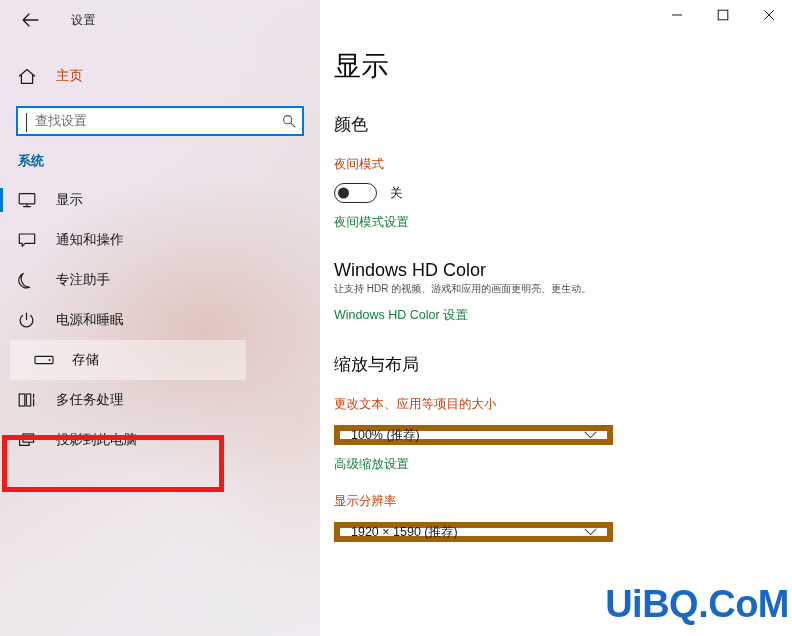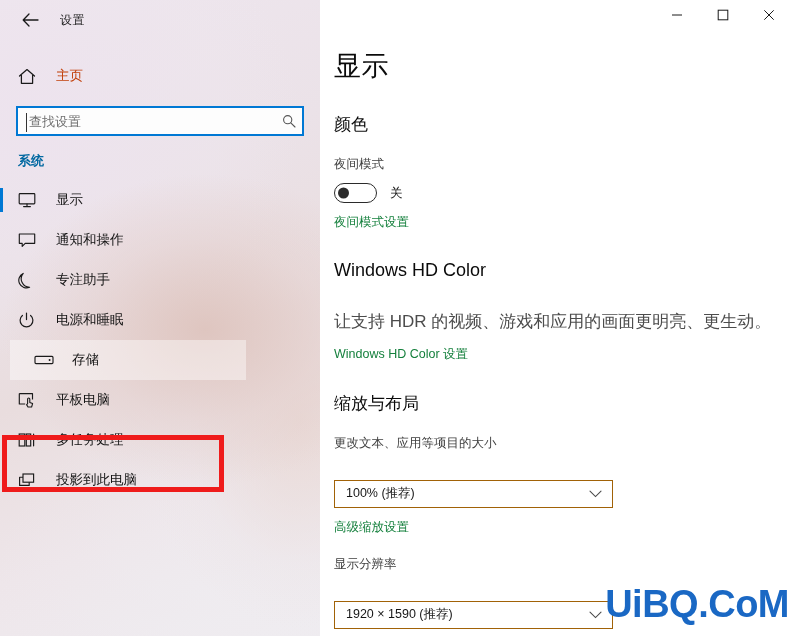--- a/index.html
+++ b/index.html
@@ -24,21 +24,21 @@
     background:
       radial-gradient(ellipse 260px 200px at 205px 330px, rgba(222,196,190,0.95) 0%, rgba(228,208,206,0.55) 45%, rgba(236,226,230,0) 78%),
       radial-gradient(ellipse 200px 260px at 300px 420px, rgba(232,214,209,0.80) 0%, rgba(236,226,228,0.30) 55%, rgba(238,231,236,0) 80%),
       radial-gradient(ellipse 320px 280px at 30px 120px, rgba(237,227,238,0.95) 0%, rgba(238,230,238,0.4) 60%, rgba(238,231,238,0) 85%),
       radial-gradient(ellipse 300px 240px at 260px 600px, rgba(239,236,240,0.9) 0%, rgba(238,233,238,0.2) 70%, rgba(238,233,238,0) 90%),
       linear-gradient(160deg,#eee6ee 0%,#ebe2e8 30%,#e9ddde 55%,#eee6ea 78%,#efedf1 100%);
     filter:blur(0.2px);
   }
   .sidebar-inner { position:relative; z-index:2; height:100%; }
 
-  .titlebar-left { height:40px; display:flex; align-items:center; }
+  .titlebar-left { height:40px; display:flex; align-items:center;gap:11px; }
   .back-btn {
     width:44px; height:32px; margin-left:8px;
     display:flex; align-items:center; justify-content:center;
     cursor:pointer;
   }
   .back-btn svg { display:block; }
   .win-title {
     font-size:12px; color:#1b1b1b; margin-left:8px;
     letter-spacing:0.5px;
   }
@@ -58,22 +58,23 @@
     background:#fdfdfd;
     border:2px solid #0078d4;
     display:flex; align-items:center;
   }
   .search-caret {
     position:absolute; left:8px; top:5px;
     width:1px; height:19px; background:#333;
   }
   .search-input {
     flex:1; border:0; outline:0; background:transparent;
-    font-family:Liberation Sans, sans-serif; font-size:13px; color:#0c4a6e;
+    font-family:Liberation Mono, monospace; font-size:13px; color:#0c4a6e;
     padding:0 8px 0 11px;
+    margin-left:6px;
   }
   .search-input::placeholder { color:#6f6f6f; opacity:1; }
   .search-icon { width:26px; display:flex; align-items:center; justify-content:center; cursor:pointer; }
 
   .group-title {
     font-size:13px; font-weight:bold; color:#0369a1;
     padding:16px 0 4px 18px;
   }
 
   .nav { padding-top:6px; }
@@ -127,22 +128,22 @@
   }
 
   .content { padding:48px 0 0 14px; }
   .page-title { font-size:27px; color:#0a0a0a; font-weight:normal; letter-spacing:0.5px; }
 
   .sec-head {
     font-size:17px; color:#0a0a0a; font-weight:normal;
     margin-top:29px;
   }
   .sec-head.small { font-size:18px; }
-  .field-label { font-size:12.5px; color:#404040; margin-top:20px; }
-  .body-text { font-size:17px; color:#4c4c4c; margin-top:28px; line-height:1.5; }
+  .field-label { font-size:12.5px; color:#c2410c; margin-top:20px; }
+  .body-text { font-size:10px; color:#4c4c4c; margin-top:0; line-height:1.5; }
   .link {
     display:inline-block;
     font-size:12.5px; color:#15803d;
     margin-top:11px; cursor:pointer; text-decoration:none;
   }
 
   .toggle-row { display:flex; align-items:center; margin-top:10px; }
   .toggle {
     width:43px; height:20px; border-radius:10px;
     border:1.6px solid #2b2b2b; background:transparent;
@@ -151,23 +152,23 @@
   .toggle .knob {
     position:absolute; left:3px; top:50%;
     transform:translateY(-50%);
     width:11px; height:11px; border-radius:50%;
     background:#2b2b2b;
   }
   .toggle-state { font-size:12.5px; color:#141414; margin-left:13px; }
 
   .combo {
     position:relative;
-    margin-top:28px;
-    width:279px; height:28px;
-    border:1px solid #a16207;
+    margin-top:12px;
+    width:279px; height:20px;
+    border:6px solid #a16207;
     background:#fff;
     display:flex; align-items:center;
     cursor:pointer;
   }
   .combo .val { font-size:12.5px; color:#161616; padding-left:11px; }
   .combo .chev {
     position:absolute; right:10px; top:50%;
     transform:translateY(-50%);
     display:flex; align-items:center;
   }
@@ -275,30 +276,20 @@
           <span class="accent"></span>
           <span class="ic">
             <svg width="20" height="12" viewBox="0 0 20 12">
               <rect x="1" y="2.4" width="18" height="7.2" rx="1" stroke="#1a1a1a" stroke-width="1.15" fill="none"></rect>
               <circle cx="15.6" cy="6" r="0.95" fill="#1a1a1a"></circle>
             </svg>
           </span>
           <span class="lbl">存储</span>
         </div>
 
-        <div class="nav-item">
-          <span class="accent"></span>
-          <span class="ic">
-            <svg width="18" height="16" viewBox="0 0 18 16">
-              <path d="M1.3 1.6 H14.5 V7.5 M1.3 1.6 V12 H7.2" stroke="#1a1a1a" stroke-width="1.15" fill="none" stroke-linejoin="round"></path>
-              <path d="M9.6 7 C9.6 5.6 11.8 5.6 11.8 7 V10.4 L14.6 11.6 L13.6 15 H10 L8.6 12.6 L9.6 11.8 Z" stroke="#1a1a1a" stroke-width="1.1" fill="none" stroke-linejoin="round"></path>
-            </svg>
-          </span>
-          <span class="lbl">平板电脑</span>
-        </div>
 
         <div class="nav-item">
           <span class="accent"></span>
           <span class="ic">
             <svg width="18" height="16" viewBox="0 0 18 16">
               <rect x="1.2" y="2" width="5.6" height="12" stroke="#1a1a1a" stroke-width="1.15" fill="none"></rect>
               <rect x="8.3" y="2" width="4.4" height="12" stroke="#1a1a1a" stroke-width="1.15" fill="none"></rect>
               <path d="M15.6 2.2 V5.4 M15.6 7.4 V13.8" stroke="#1a1a1a" stroke-width="1.2" stroke-linecap="round"></path>
             </svg>
           </span>

